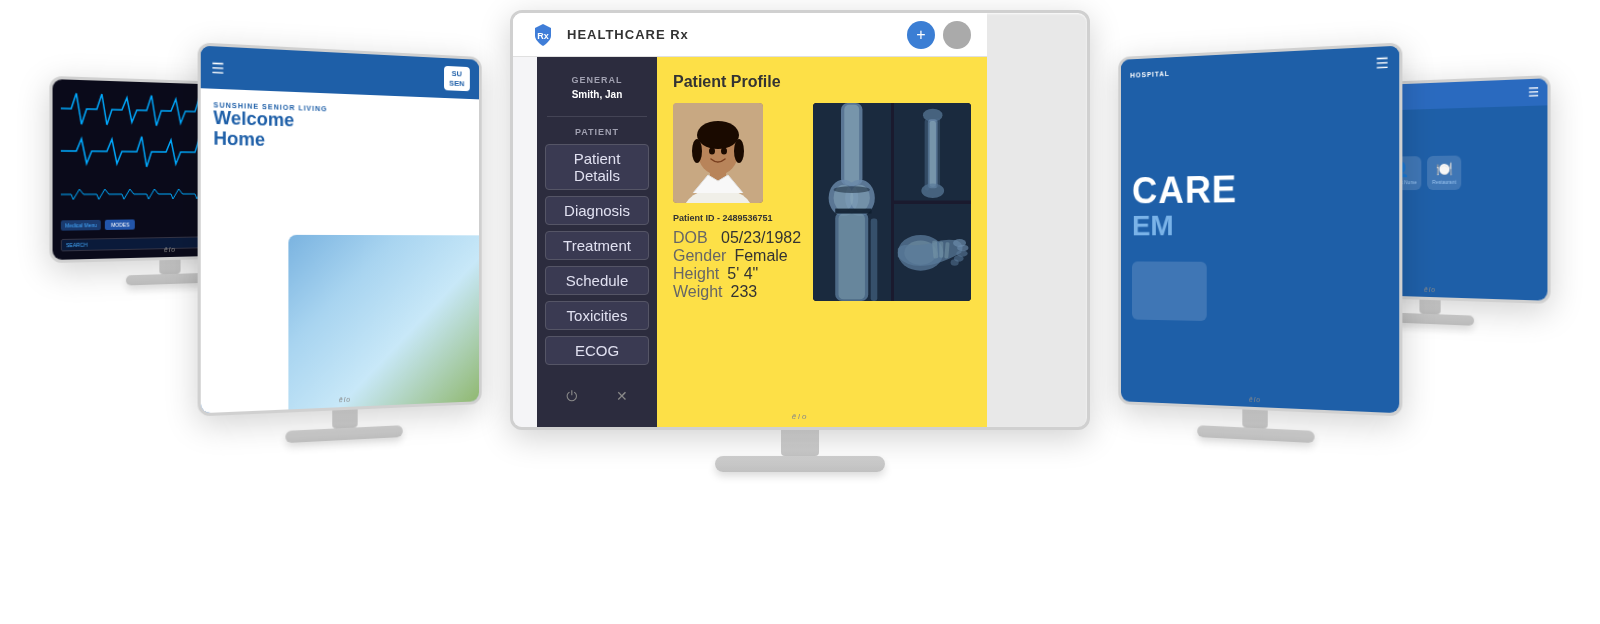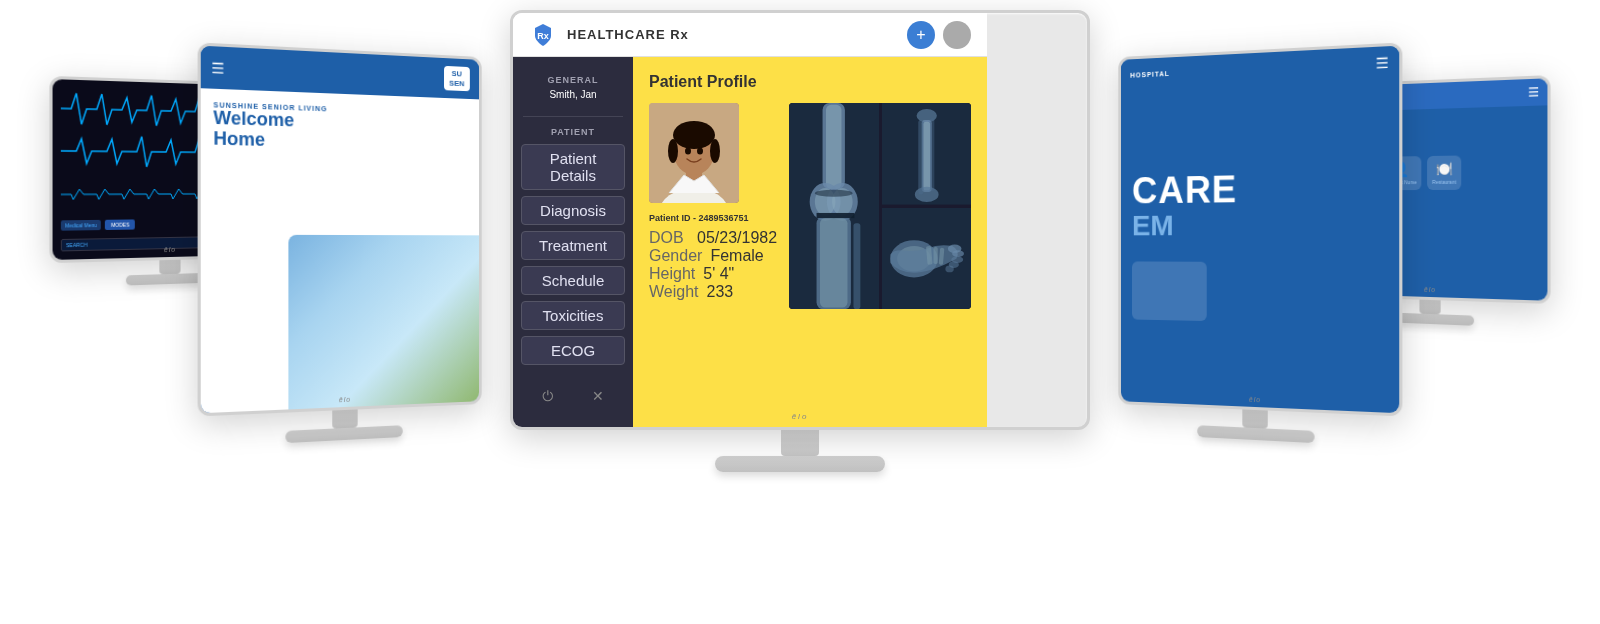--- a/index.html
+++ b/index.html
@@ -131,36 +131,38 @@
       overflow: hidden;
     }
 
     
     .app-sidebar {
       width: 120px;
       background: #2c2c3e;
       display: flex;
       flex-direction: column;
       padding: 12px 0;
+      margin-left: 24px;
     }
 
     .sidebar-section-label {
       color: #a0a0b0;
       font-size: 9px;
       font-weight: 700;
       letter-spacing: 1px;
       text-align: center;
       padding: 6px 8px 2px;
     }
 
     .sidebar-patient-name {
       color: #ffffff;
       font-size: 10px;
       text-align: center;
       padding: 2px 16px 10px;
+      font-weight: bold;
     }
 
     .sidebar-divider {
       height: 1px;
       background: #444455;
       margin: 6px 10px;
     }
 
     .sidebar-section-label2 {
       color: #a0a0b0;

